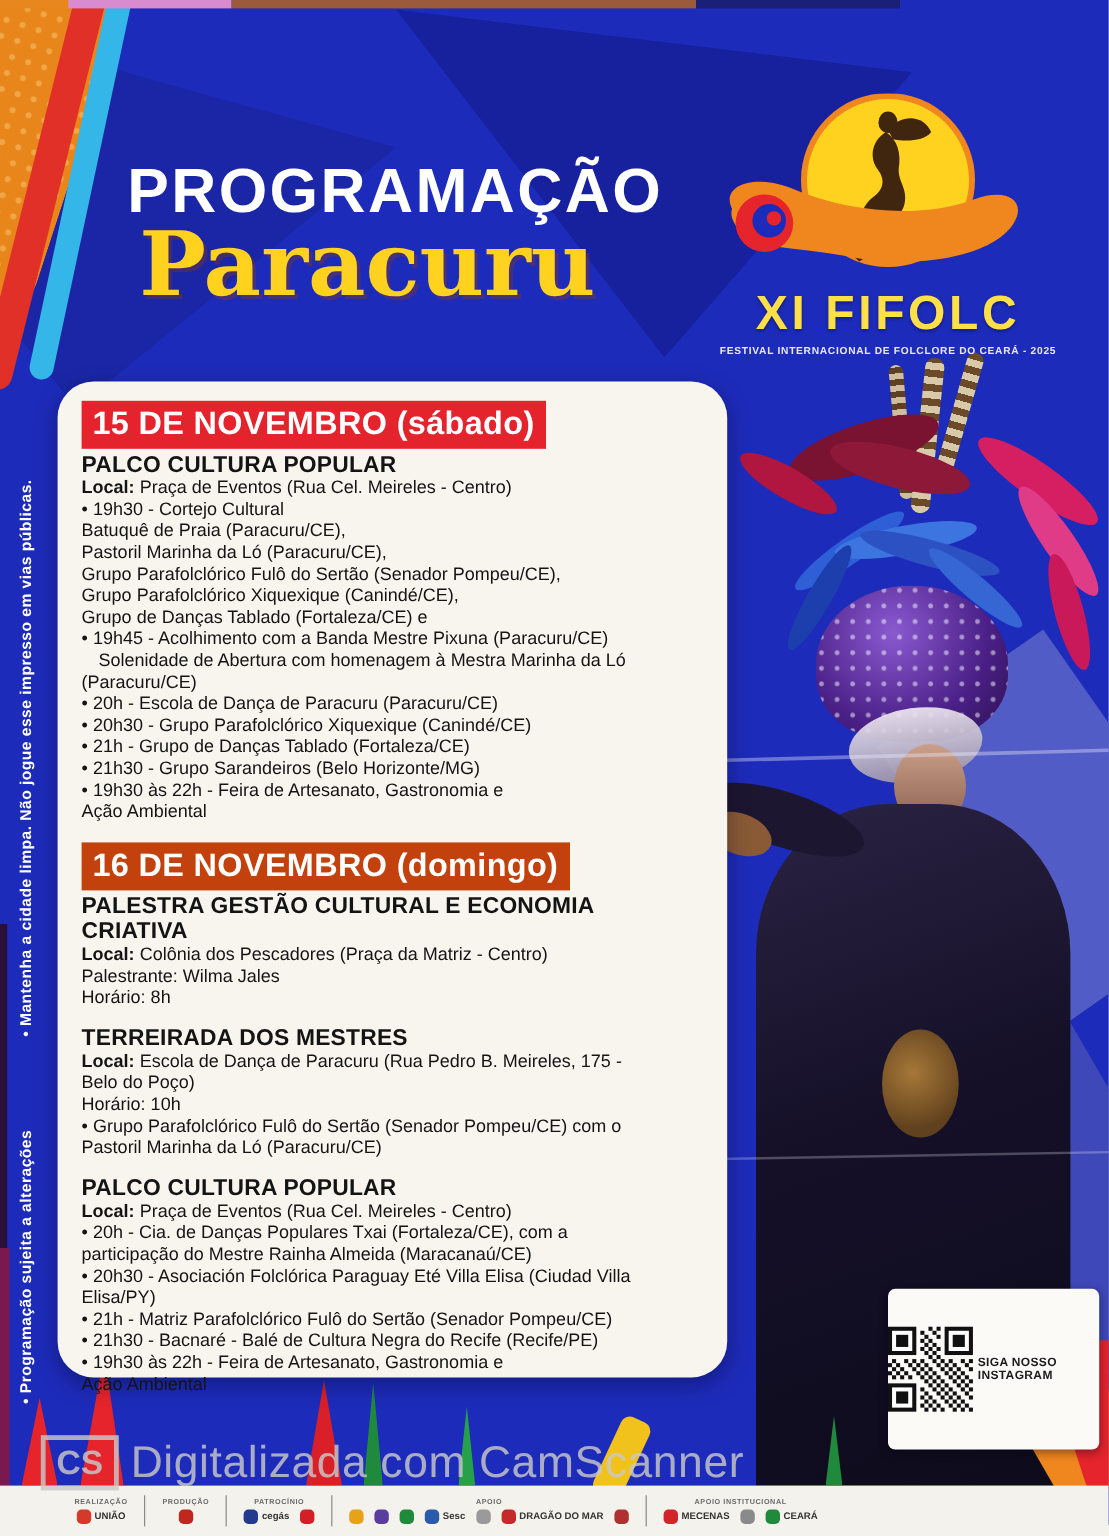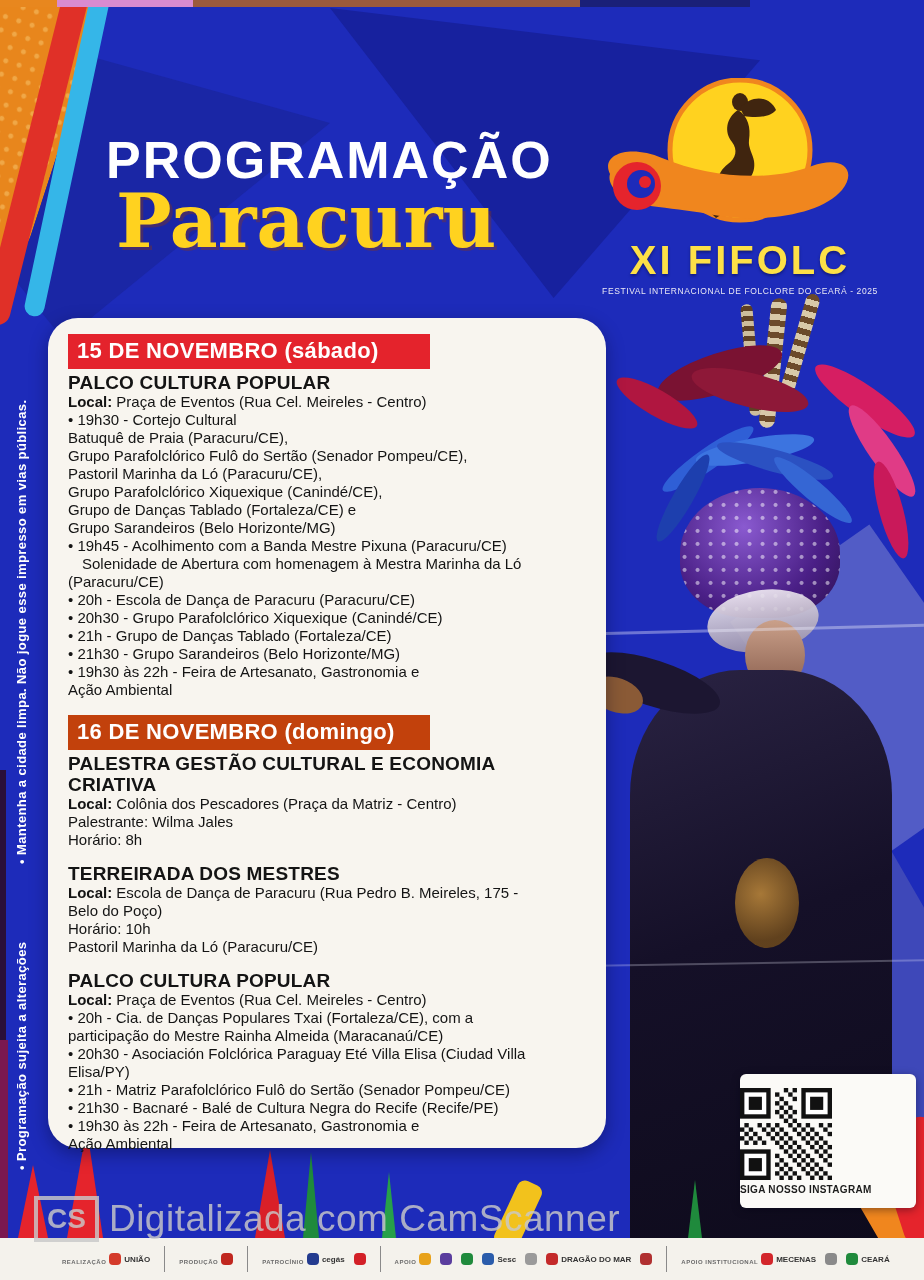--- a/index.html
+++ b/index.html
@@ -25,56 +25,56 @@
     font-size:52px;font-weight:700;letter-spacing:2px;}
   .title-main{position:absolute;left:116px;top:178px;z-index:5;color:#ffd21f;
     font-family:"DejaVu Serif",serif;font-weight:700;font-size:74px;
     text-shadow:3px 3px 0 rgba(150,55,10,.35);}
 
   
   .logo{position:absolute;left:590px;top:78px;width:300px;z-index:5;text-align:center;}
   .logo-title{color:#fde047;font-family:Liberation Sans, sans-serif;font-weight:700;
     font-size:40px;letter-spacing:3px;margin-top:-4px;
     text-shadow:0 2px 3px rgba(0,0,40,.4);}
-  .logo-sub{color:#e9e7f5;font-size:8.5px;font-weight:400;letter-spacing:.6px;margin-top:3px;}
+  .logo-sub{color:#e9e7f5;font-size:8.5px;font-weight:700;letter-spacing:.6px;margin-top:3px;}
 
   
   .photo{position:absolute;left:595px;top:298px;width:329px;height:940px;z-index:2;}
   .photo div{position:absolute;}
   .pl{border-radius:50%;}
 
   
   .card{position:absolute;left:48px;top:318px;width:558px;height:830px;z-index:10;
     background:#f8f5ef;border-radius:30px;box-shadow:0 6px 18px rgba(0,0,25,.35);
     padding:16px 18px 0 20px;box-sizing:border-box;color:#141414;}
   .banner{display:inline-block;min-width:362px;box-sizing:border-box;
-    color:#fff;font-weight:800;font-size:22px;letter-spacing:.3px;
+    color:#fff;font-weight:800;font-size:27px;letter-spacing:.3px;
     padding:4px 10px 5px 9px;margin-bottom:3px;}
   .day2{margin-top:16px;}
   .block{margin-top:0;}
   .block + .block{margin-top:14px;}
   .h{font-weight:800;font-size:19px;line-height:21px;letter-spacing:.2px;}
   .ln{font-size:15px;line-height:18px;}
   .ln b{font-weight:800;}
   .ind{padding-left:14px;}
 
   
   .qrbox{position:absolute;left:740px;top:1074px;width:176px;height:134px;z-index:12;
-    background:#fbfaf7;border-radius:6px;display:flex;flex-direction:column;
-    justify-content:center;gap:4px;box-shadow:0 2px 8px rgba(0,0,20,.4);}
+    background:#fbfaf7;border-radius:6px;display:flex;flex-direction:row;
+    align-items:center;justify-content:center;gap:4px;box-shadow:0 2px 8px rgba(0,0,20,.4);}
   .qrcap{font-size:10px;font-weight:800;color:#1c1c1c;letter-spacing:.3px;}
 
   
   .tri{position:absolute;z-index:4;}
 
   
   .footer{position:absolute;left:0;top:1238px;width:924px;height:42px;z-index:20;
     background:#f4f2ec;display:flex;align-items:center;gap:14px;
     padding:0 10px 0 62px;box-sizing:border-box;}
-  .fgroup{display:flex;flex-direction:row;align-items:flex-end;gap:3px;}
+  .fgroup{display:flex;flex-direction:column;align-items:center;gap:3px;}
   .flabel{font-size:6px;font-weight:700;color:#6a6a6a;letter-spacing:.5px;white-space:nowrap;}
   .frow{display:flex;align-items:center;gap:9px;}
   .flogo{display:flex;align-items:center;gap:3px;}
   .fmark{width:12px;height:12px;border-radius:4px;display:inline-block;}
   .ftext{font-size:8px;font-weight:800;color:#333;white-space:nowrap;}
   .fsep{width:1px;height:26px;background:#8a8a8a;}
 
   
   .watermark{position:absolute;left:34px;top:1196px;z-index:30;display:flex;
     align-items:center;gap:10px;opacity:.82;}
@@ -172,25 +172,24 @@
 
   <div class="card">
     <section>
       <div class="banner" style="background: rgb(228, 35, 44);">15 DE NOVEMBRO (sábado)</div>
       <div class="blocks">
           <div class="block">
             <div class="h">PALCO CULTURA POPULAR</div>
             <div class="ln"><b>Local:</b> Praça de Eventos (Rua Cel. Meireles - Centro)</div>
             <div class="ln">• 19h30 - Cortejo Cultural</div>
             <div class="ln">Batuquê de Praia (Paracuru/CE),</div>
+            <div class="ln">Pastoril Marinha da Ló (Paracuru/CE),</div>
             <div class="ln">Grupo Parafolclórico Fulô do Sertão (Senador Pompeu/CE),</div>
-            <div class="ln">Pastoril Marinha da Ló (Paracuru/CE),</div>
             <div class="ln">Grupo Parafolclórico Xiquexique (Canindé/CE),</div>
             <div class="ln">Grupo de Danças Tablado (Fortaleza/CE) e</div>
-            <div class="ln">Grupo Sarandeiros (Belo Horizonte/MG)</div>
             <div class="ln">• 19h45 - Acolhimento com a Banda Mestre Pixuna (Paracuru/CE)</div>
             <div class="ln ind">Solenidade de Abertura com homenagem à Mestra Marinha da Ló</div>
             <div class="ln">(Paracuru/CE)</div>
             <div class="ln">• 20h - Escola de Dança de Paracuru (Paracuru/CE)</div>
             <div class="ln">• 20h30 - Grupo Parafolclórico Xiquexique (Canindé/CE)</div>
             <div class="ln">• 21h - Grupo de Danças Tablado (Fortaleza/CE)</div>
             <div class="ln">• 21h30 - Grupo Sarandeiros (Belo Horizonte/MG)</div>
             <div class="ln">• 19h30 às 22h - Feira de Artesanato, Gastronomia e</div>
             <div class="ln">Ação Ambiental</div>
           </div>
@@ -203,20 +202,21 @@
             <div class="h">PALESTRA GESTÃO CULTURAL E ECONOMIA CRIATIVA</div>
             <div class="ln"><b>Local:</b> Colônia dos Pescadores (Praça da Matriz - Centro)</div>
             <div class="ln">Palestrante: Wilma Jales</div>
             <div class="ln">Horário: 8h</div>
           </div>
           <div class="block">
             <div class="h">TERREIRADA DOS MESTRES</div>
             <div class="ln"><b>Local:</b> Escola de Dança de Paracuru (Rua Pedro B. Meireles, 175 -</div>
             <div class="ln">Belo do Poço)</div>
             <div class="ln">Horário: 10h</div>
+            <div class="ln">• Grupo Parafolclórico Fulô do Sertão (Senador Pompeu/CE) com o</div>
             <div class="ln">Pastoril Marinha da Ló (Paracuru/CE)</div>
           </div>
           <div class="block">
             <div class="h">PALCO CULTURA POPULAR</div>
             <div class="ln"><b>Local:</b> Praça de Eventos (Rua Cel. Meireles - Centro)</div>
             <div class="ln">• 20h - Cia. de Danças Populares Txai (Fortaleza/CE), com a</div>
             <div class="ln">participação do Mestre Rainha Almeida (Maracanaú/CE)</div>
             <div class="ln">• 20h30 - Asociación Folclórica Paraguay Eté Villa Elisa (Ciudad Villa</div>
             <div class="ln">Elisa/PY)</div>
             <div class="ln">• 21h - Matriz Parafolclórico Fulô do Sertão (Senador Pompeu/CE)</div>

